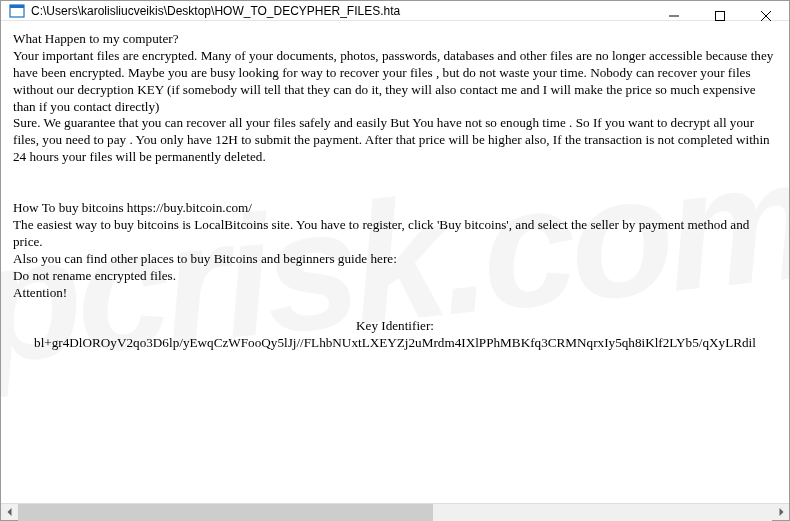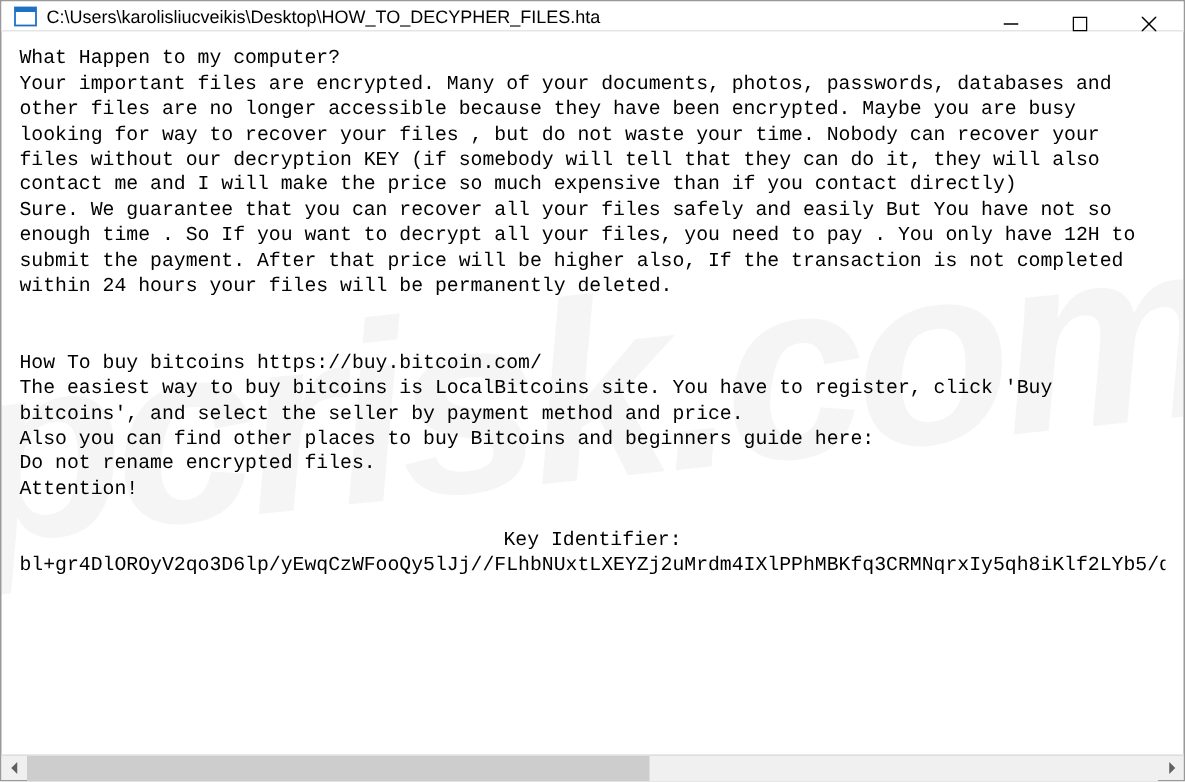--- a/index.html
+++ b/index.html
@@ -69,21 +69,20 @@
       padding: 10px 12px 4px 12px;
       font-family: "Times New Roman", Times, serif;
       font-size: 13.2px;
       line-height: 1.28;
       color: #000;
       overflow: hidden;
       position: relative;
     }
     .para {
       margin: 0;
-      font-family: Liberation Mono, monospace;
     }
     .spacer {
       height: 17px;
     }
     .spacer2 {
       height: 34px;
     }
     .centered {
       text-align: center;
     }

